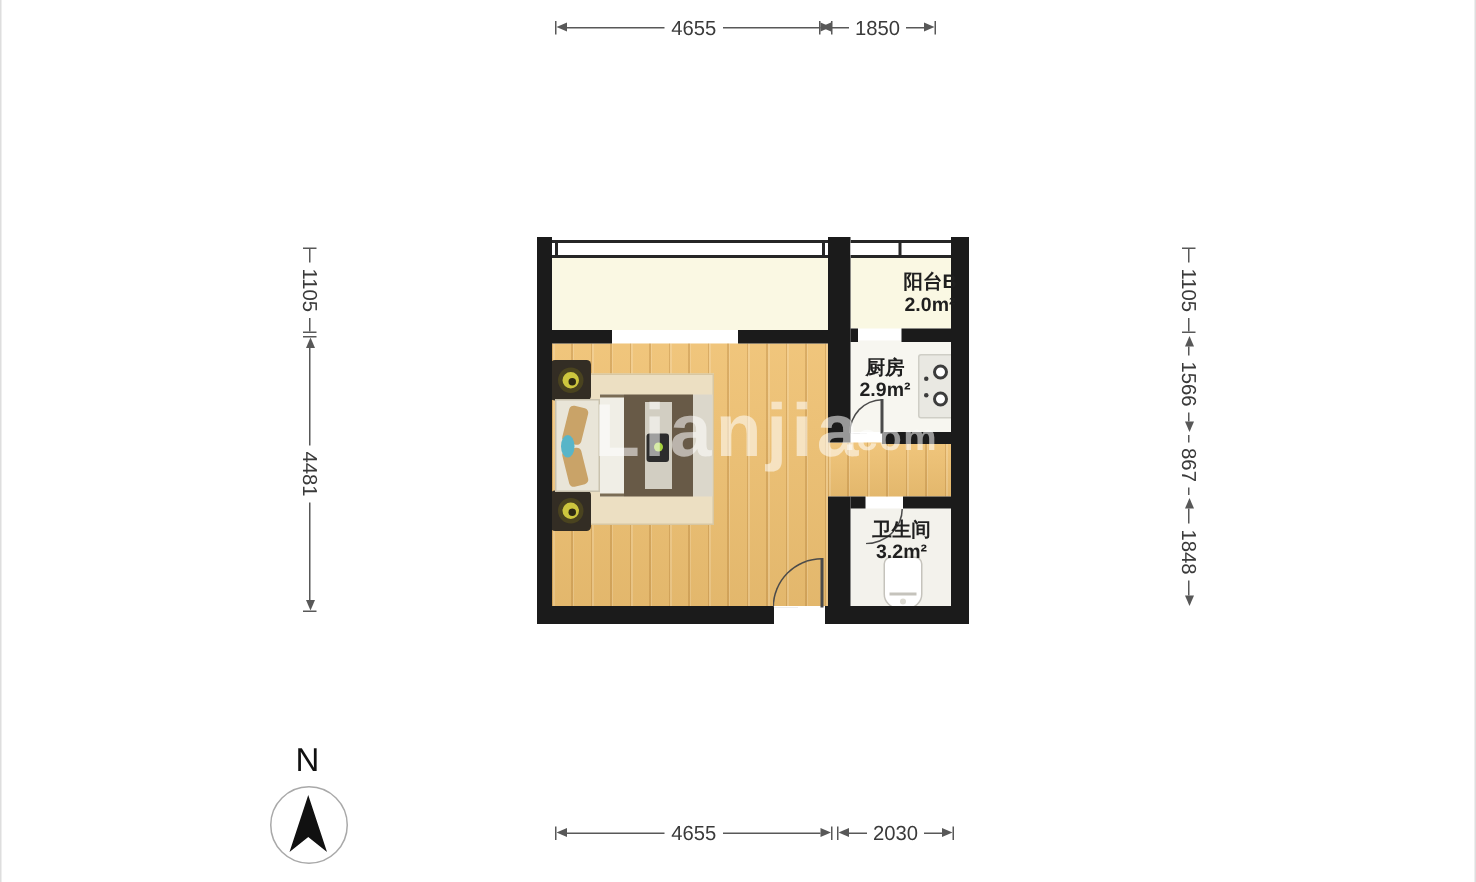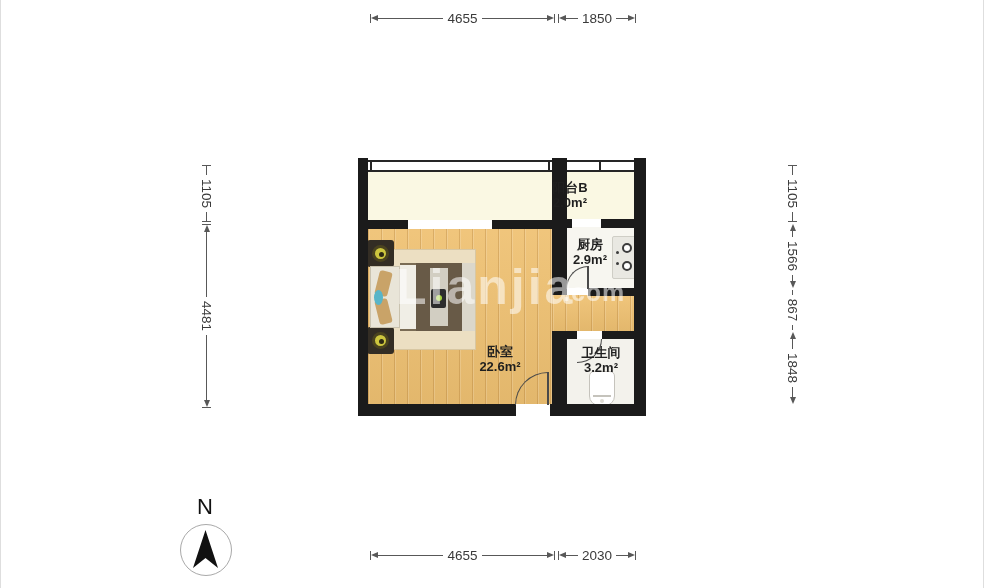--- a/index.html
+++ b/index.html
@@ -118,47 +118,43 @@
   <div class="window" style="left:567px;top:160px;width:67px;height:12px">
     <div class="wtick" style="left:32px"></div>
   </div>
 
   <div class="leaf" style="left:547px;top:372px;width:2px;height:33px"></div>
   <div class="arc arc-tl" style="left:515px;top:372px;width:33px;height:33px"></div>
   <div class="leaf" style="left:587px;top:266px;width:2px;height:23px"></div>
   <div class="arc arc-tl" style="left:566px;top:266px;width:22px;height:23px"></div>
   <div class="arc arc-br" style="left:577px;top:339px;width:25px;height:24px"></div>
 
-  <div class="room-label" style="left:536px;top:180px;width:68px">
+  <div class="room-label" style="left:586px;top:180px;width:68px">
     <span class="rname">阳台B</span>
     <span class="rarea">2.0m²</span>
   </div>
   <div class="room-label" style="left:558px;top:237px;width:64px">
     <span class="rname">厨房</span>
     <span class="rarea">2.9m²</span>
   </div>
-  <div class="room-label" style="left:456px;top:344px;width:88px">
-    <span class="rname">卧室</span>
-    <span class="rarea">22.6m²</span>
-  </div>
   <div class="room-label" style="left:567px;top:345px;width:68px">
     <span class="rname">卫生间</span>
     <span class="rarea">3.2m²</span>
   </div>
 
   <div class="dim" style="left:370px;top:10px;width:185px">
     <span class="tick"></span>
       <span class="ah-l"></span>
       <span class="dl"></span>
     <span class="dim-label">4655</span>
     <span class="dl"></span>
       <span class="ah-r"></span>
       <span class="tick"></span>
   </div>
-  <div class="dim" style="left:558px;top:10px;width:78px">
+  <div class="dim" style="left:546px;top:10px;width:78px">
     <span class="tick"></span>
       <span class="ah-l"></span>
       <span class="dl"></span>
     <span class="dim-label">1850</span>
     <span class="dl"></span>
       <span class="ah-r"></span>
       <span class="tick"></span>
   </div>
 
   <div class="dim" style="left:370px;top:547px;width:185px">

